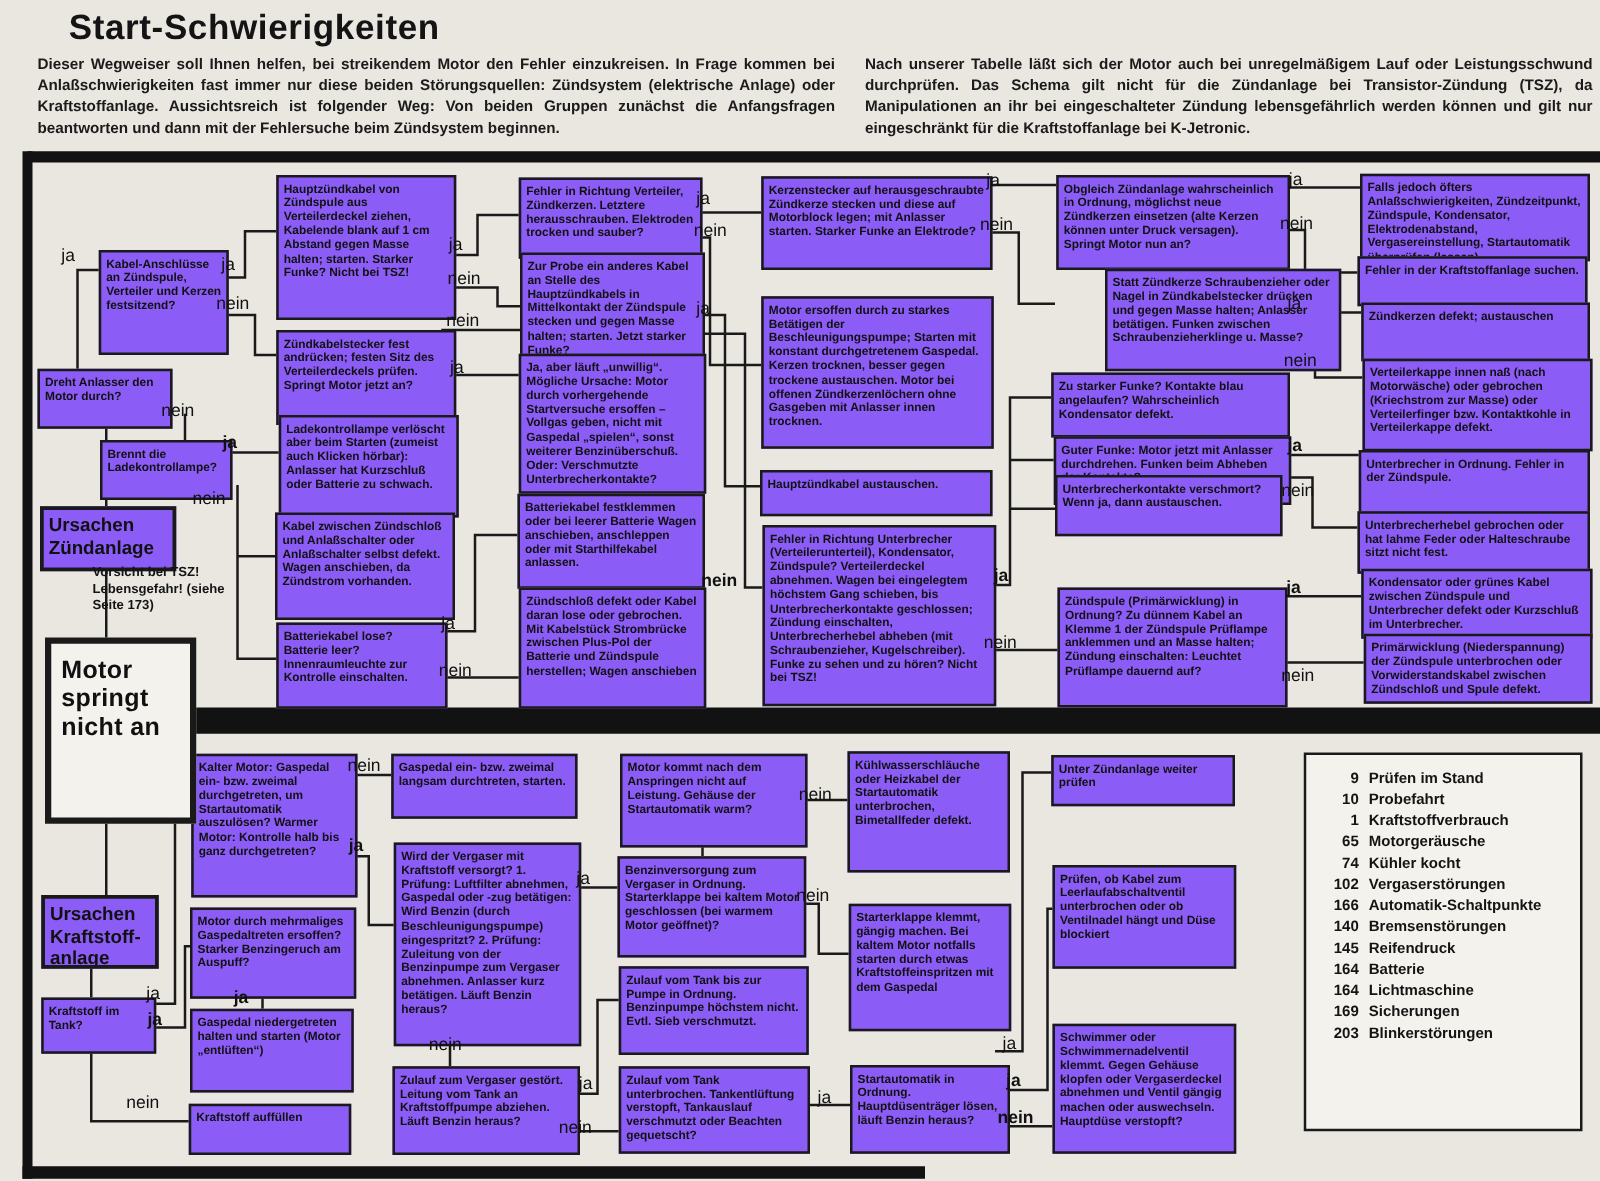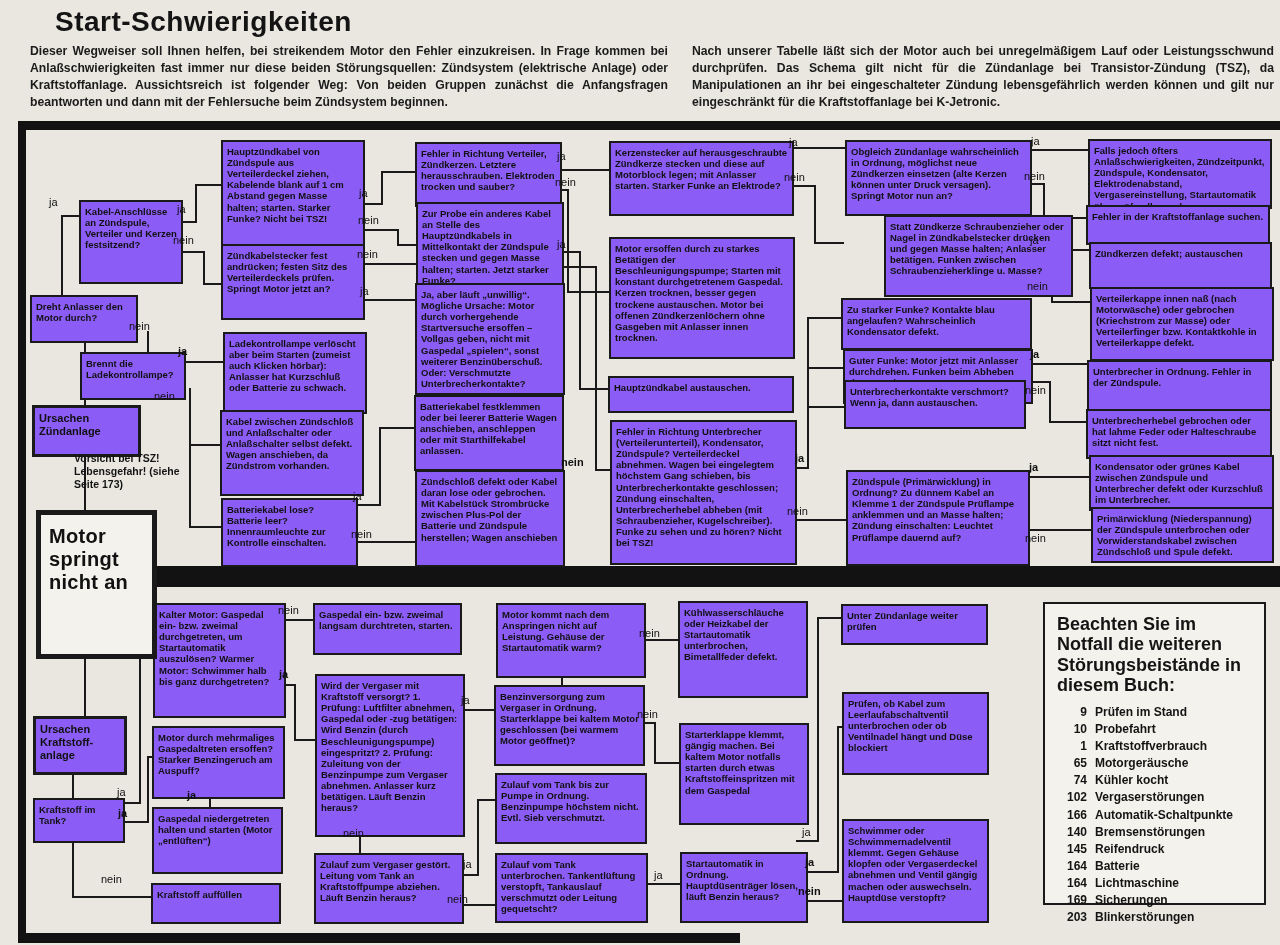--- a/index.html
+++ b/index.html
@@ -12,27 +12,27 @@
   #title{position:absolute;left:55px;top:6px;font-size:28px;font-weight:bold;letter-spacing:.5px}
   .intro{position:absolute;top:43px;font-size:12.2px;font-weight:bold;line-height:1.4;text-align:justify;color:#1b1b1b}
   #intro-left{left:30px;width:638px}
   #intro-right{left:692px;width:582px}
   .bx{
     position:absolute;background:#8b5cf6;border:2px solid #1a1a1a;
     font-size:9.5px;font-weight:bold;line-height:1.17;padding:4px 4px;
     overflow:hidden;z-index:5;color:#111;
   }
   .bx b{display:inline}
-  .thick{border-width:3px;font-size:11px}
+  .thick{border-width:3px;font-size:15px}
   #motor-box{
     border-width:5px;font-size:20px;line-height:1.15;padding:10px 6px 4px 8px;
     z-index:8;letter-spacing:.3px;background:#f3f2ec;
   }
   .lb{
-    position:absolute;font-style:normal;font-size:11px;z-index:7;
+    position:absolute;font-style:normal;font-size:14px;z-index:7;
     background:transparent;padding:0 1px;color:#111;
   }
   .lb.b{font-weight:bold}
   #warn-note{
     position:absolute;left:74px;top:452px;width:112px;font-size:10.5px;
     font-weight:bold;line-height:1.25;z-index:6
   }
   svg.wires{position:absolute;left:0;top:0;z-index:3}
   #ref-panel{
     position:absolute;left:1043px;top:602px;width:223px;height:303px;
@@ -114,21 +114,21 @@
 </svg>
 
 <div class="bx" style="left:79px;top:200px;width:92px;height:72px"><span>Kabel-Anschlüsse an Zündspule, Verteiler und Kerzen festsitzend?</span></div>
 <div class="bx" style="left:30px;top:295px;width:96px;height:36px"><span>Dreht Anlasser den Motor durch?</span></div>
 <div class="bx" style="left:80px;top:352px;width:94px;height:36px"><span>Brennt die Ladekontrollampe?</span></div>
 <div class="bx thick" style="left:32px;top:405px;width:95px;height:38px"><span>Ursachen Zündanlage</span></div>
 <div id="warn-note">Vorsicht bei TSZ! Lebensgefahr! (siehe Seite 173)</div>
 <div class="bx" id="motor-box" style="left:36px;top:510px;width:97px;height:125px"><span>Motor springt nicht an</span></div>
 
 <div class="bx" style="left:221px;top:140px;width:132px;height:104px"><span>Hauptzündkabel von Zündspule aus Verteilerdeckel ziehen, Kabelende blank auf 1 cm Abstand gegen Masse halten; starten. Starker Funke?</span> <b>Nicht bei TSZ!</b></div>
-<div class="bx" style="left:221px;top:244px;width:132px;height:64px"><span>Zündkabelstecker fest andrücken; festen Sitz des Verteilerdeckels prüfen. Springt Motor jetzt an?</span></div>
+<div class="bx" style="left:221px;top:264px;width:132px;height:64px"><span>Zündkabelstecker fest andrücken; festen Sitz des Verteilerdeckels prüfen. Springt Motor jetzt an?</span></div>
 <div class="bx" style="left:223px;top:332px;width:132px;height:70px"><span>Ladekontrollampe verlöscht aber beim Starten (zumeist auch Klicken hörbar): Anlasser hat Kurzschluß oder Batterie zu schwach.</span></div>
 <div class="bx" style="left:220px;top:410px;width:132px;height:74px"><span>Kabel zwischen Zündschloß und Anlaßschalter oder Anlaßschalter selbst defekt. Wagen anschieben, da Zündstrom vorhanden.</span></div>
 <div class="bx" style="left:221px;top:498px;width:125px;height:57px"><span>Batteriekabel lose? Batterie leer? Innenraumleuchte zur Kontrolle einschalten.</span></div>
 
 <div class="bx" style="left:415px;top:142px;width:135px;height:53px"><span>Fehler in Richtung Verteiler, Zündkerzen. Letztere herausschrauben. Elektroden trocken und sauber?</span></div>
 <div class="bx" style="left:416px;top:202px;width:136px;height:71px"><span>Zur Probe ein anderes Kabel an Stelle des Hauptzündkabels in Mittelkontakt der Zündspule stecken und gegen Masse halten; starten. Jetzt starker Funke?</span></div>
 <div class="bx" style="left:415px;top:283px;width:138px;height:100px"><span>Ja, aber läuft „unwillig“. Mögliche Ursache: Motor durch vorhergehende Startversuche ersoffen – Vollgas geben, nicht mit Gaspedal „spielen“, sonst weiterer Benzinüberschuß. Oder: Verschmutzte Unterbrecherkontakte?</span></div>
 <div class="bx" style="left:414px;top:395px;width:138px;height:64px"><span>Batteriekabel festklemmen oder bei leerer Batterie Wagen anschieben, anschleppen oder mit Starthilfekabel anlassen.</span></div>
 <div class="bx" style="left:415px;top:470px;width:138px;height:85px"><span>Zündschloß defekt oder Kabel daran lose oder gebrochen. Mit Kabelstück Strombrücke zwischen Plus-Pol der Batterie und Zündspule herstellen; Wagen anschieben</span></div>
 
@@ -148,44 +148,43 @@
 <div class="bx" style="left:1086px;top:205px;width:172px;height:28px"><span>Fehler in der Kraftstoffanlage suchen.</span></div>
 <div class="bx" style="left:1089px;top:242px;width:171px;height:35px"><span>Zündkerzen defekt; austauschen</span></div>
 <div class="bx" style="left:1090px;top:287px;width:172px;height:62px"><span>Verteilerkappe innen naß (nach Motorwäsche) oder gebrochen (Kriechstrom zur Masse) oder Verteilerfinger bzw. Kontaktkohle in Verteilerkappe defekt.</span></div>
 <div class="bx" style="left:1087px;top:360px;width:173px;height:39px"><span>Unterbrecher in Ordnung. Fehler in der Zündspule.</span></div>
 <div class="bx" style="left:1086px;top:409px;width:174px;height:38px"><span>Unterbrecherhebel gebrochen oder hat lahme Feder oder Halteschraube sitzt nicht fest.</span></div>
 <div class="bx" style="left:1089px;top:455px;width:173px;height:44px"><span>Kondensator oder grünes Kabel zwischen Zündspule und Unterbrecher defekt oder Kurzschluß im Unterbrecher.</span></div>
 <div class="bx" style="left:1091px;top:507px;width:171px;height:44px"><span>Primärwicklung (Niederspannung) der Zündspule unterbrochen oder Vorwiderstandskabel zwischen Zündschloß und Spule defekt.</span></div>
 
 <div class="bx thick" style="left:33px;top:716px;width:80px;height:45px"><span>Ursachen Kraftstoff­anlage</span></div>
 <div class="bx" style="left:33px;top:798px;width:80px;height:33px"><span>Kraftstoff im Tank?</span></div>
-<div class="bx" style="left:153px;top:603px;width:121px;height:103px"><span>Kalter Motor: Gaspedal ein- bzw. zweimal durchgetreten, um Startautomatik auszulösen? Warmer Motor: Schwimmer halb bis ganz durchgetreten?</span></div>
+<div class="bx" style="left:153px;top:603px;width:121px;height:103px"><span>Kalter Motor: Gaspedal ein- bzw. zweimal durchgetreten, um Startautomatik auszulösen? Warmer Motor: Kontrolle halb bis ganz durchgetreten?</span></div>
 <div class="bx" style="left:152px;top:726px;width:121px;height:61px"><span>Motor durch mehrmaliges Gaspedaltreten ersoffen? Starker Benzingeruch am Auspuff?</span></div>
 <div class="bx" style="left:152px;top:807px;width:119px;height:55px"><span>Gaspedal niedergetreten halten und starten (Motor „entlüften“)</span></div>
 <div class="bx" style="left:151px;top:883px;width:118px;height:29px"><span>Kraftstoff auffüllen</span></div>
 
 <div class="bx" style="left:313px;top:603px;width:137px;height:40px"><span>Gaspedal ein- bzw. zweimal langsam durchtreten, starten.</span></div>
 <div class="bx" style="left:315px;top:674px;width:138px;height:151px"><span>Wird der Vergaser mit Kraftstoff versorgt? 1. Prüfung: Luftfilter abnehmen, Gaspedal oder -zug betätigen: Wird Benzin (durch Beschleunigungspumpe) eingespritzt? 2. Prüfung: Zuleitung von der Benzinpumpe zum Vergaser abnehmen. Anlasser kurz betätigen. Läuft Benzin heraus?</span></div>
 <div class="bx" style="left:314px;top:853px;width:138px;height:59px"><span>Zulauf zum Vergaser gestört. Leitung vom Tank an Kraftstoffpumpe abziehen. Läuft Benzin heraus?</span></div>
 
 <div class="bx" style="left:496px;top:603px;width:138px;height:63px"><span>Motor kommt nach dem Anspringen nicht auf Leistung. Gehäuse der Startautomatik warm?</span></div>
 <div class="bx" style="left:494px;top:685px;width:139px;height:69px"><span>Benzinversorgung zum Vergaser in Ordnung. Starterklappe bei kaltem Motor geschlossen (bei warmem Motor geöffnet)?</span></div>
 <div class="bx" style="left:495px;top:773px;width:140px;height:59px"><span>Zulauf vom Tank bis zur Pumpe in Ordnung. Benzinpumpe höchstem nicht. Evtl. Sieb verschmutzt.</span></div>
-<div class="bx" style="left:495px;top:853px;width:141px;height:58px"><span>Zulauf vom Tank unterbrochen. Tankentlüftung verstopft, Tankauslauf verschmutzt oder Leitung gequetscht?</span></div>
+<div class="bx" style="left:495px;top:853px;width:141px;height:58px"><span>Zulauf vom Tank unterbrochen. Tankentlüftung verstopft, Tankauslauf verschmutzt oder Beachten gequetscht?</span></div>
 
 <div class="bx" style="left:678px;top:601px;width:118px;height:85px"><span>Kühlwasserschläuche oder Heizkabel der Startautomatik unterbrochen, Bimetallfeder defekt.</span></div>
 <div class="bx" style="left:679px;top:723px;width:118px;height:90px"><span>Starterklappe klemmt, gängig machen. Bei kaltem Motor notfalls starten durch etwas Kraftstoffeinspritzen mit dem Gaspedal</span></div>
 <div class="bx" style="left:680px;top:852px;width:116px;height:59px"><span>Startautomatik in Ordnung. Hauptdüsenträger lösen, läuft Benzin heraus?</span></div>
 
 <div class="bx" style="left:841px;top:604px;width:135px;height:29px"><span>Unter Zündanlage weiter prüfen</span></div>
 <div class="bx" style="left:842px;top:692px;width:135px;height:71px"><span>Prüfen, ob Kabel zum Leerlaufabschaltventil unterbrochen oder ob Ventilnadel hängt und Düse blockiert</span></div>
 <div class="bx" style="left:842px;top:819px;width:135px;height:92px"><span>Schwimmer oder Schwimmernadelventil klemmt. Gegen Gehäuse klopfen oder Vergaserdeckel abnehmen und Ventil gängig machen oder auswechseln. Hauptdüse verstopft?</span></div>
 
 <div id="ref-panel">
-  <div id="ref-title">Beachten Sie im Notfall die weiteren Störungsbeistände in diesem Buch:</div>
   <div class="ri">
       <span class="rn">9</span>
       <span class="rl">Prüfen im Stand</span>
     </div>
   <div class="ri">
       <span class="rn">10</span>
       <span class="rl">Probefahrt</span>
     </div>
   <div class="ri">
       <span class="rn">1</span>

